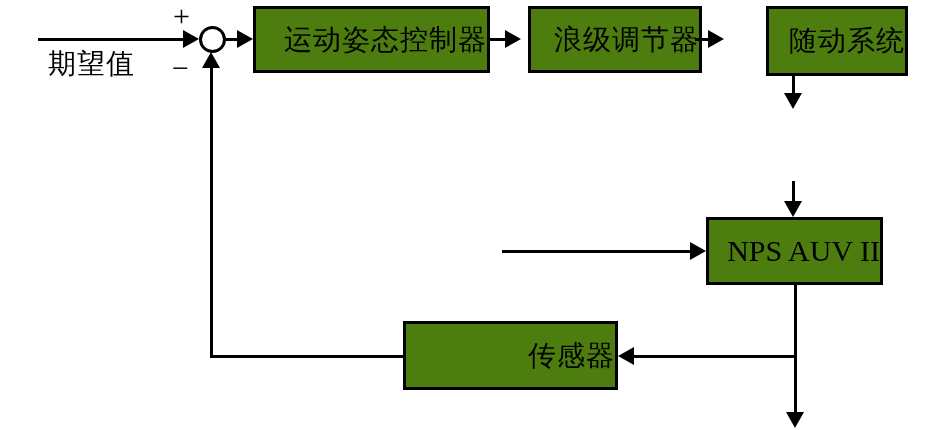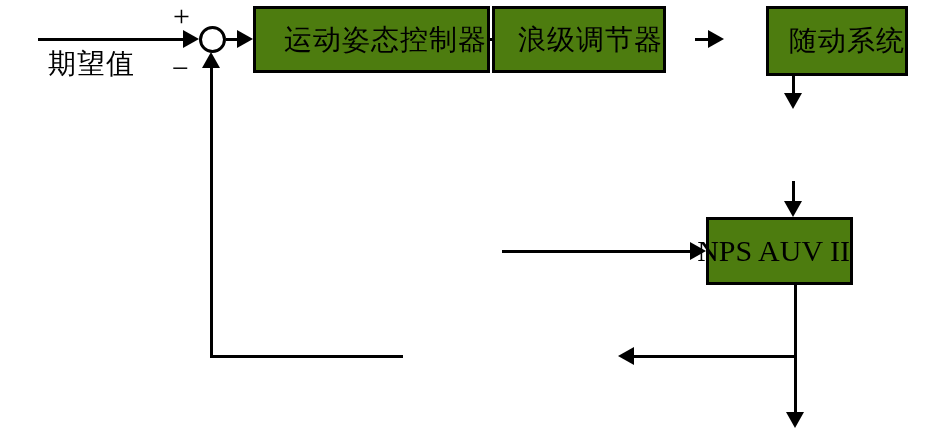--- a/index.html
+++ b/index.html
@@ -117,49 +117,52 @@
   <div class="h-line" style="left:226px; top:38px; width:16px;"></div>
   <div class="arrow-right" style="left:237px; top:30px;"></div>
 
   <div class="block" style="left:253px; top:6px; width:237px; height:67px;">
     <span>运动姿态控制器</span>
   </div>
 
   <div class="h-line" style="left:490px; top:38px; width:18px;"></div>
   <div class="arrow-right" style="left:505px; top:30px;"></div>
 
-  <div class="block" style="left:492px; top:6px; width:174px; height:67px;">
+  <div class="block" style="left:528px; top:6px; width:174px; height:67px;">
     <span>浪级调节器</span>
   </div>
 
   <div class="h-line" style="left:695px; top:38px; width:16px;"></div>
   <div class="arrow-right" style="left:708px; top:30px;"></div>
 
   <div class="block" style="left:724px; top:6px; width:142px; height:70px;margin-left:42px;">
     <span>随动系统</span>
   </div>
 
   <div class="v-line" style="left:792px; top:73px; height:24px;"></div>
   <div class="arrow-down" style="left:784px; top:93px;"></div>
 
 
   <div class="v-line" style="left:792px; top:181px; height:22px;"></div>
   <div class="arrow-down" style="left:784px; top:201px;"></div>
 
-  <div class="block" style="left:706px; top:217px; width:147px; height:68px;">
+  <div class="block" style="left:706px; top:217px; width:177px; height:68px;">
     <span class="plant-text">NPS AUV II</span>
   </div>
 
   <div class="h-line" style="left:502px; top:250px; width:191px;"></div>
   <div class="arrow-right" style="left:690px; top:242px;"></div>
 
   <div class="v-line" style="left:794px; top:285px; height:129px;"></div>
   <div class="arrow-down" style="left:786px; top:412px;"></div>
 
   <div class="h-line" style="left:632px; top:355px; width:165px;"></div>
   <div class="arrow-left" style="left:618px; top:347px;"></div>
 
+  <div class="block" style="left:403px; top:321px; width:215px; height:69px;">
+    <span>传感器</span>
+  </div>
 
   <div class="h-line" style="left:210px; top:355px; width:193px;"></div>
   <div class="v-line" style="left:210px; top:64px; height:294px;"></div>
   <div class="arrow-up" style="left:202px; top:52px;"></div>
 
 </div>
 
 </body></html>

